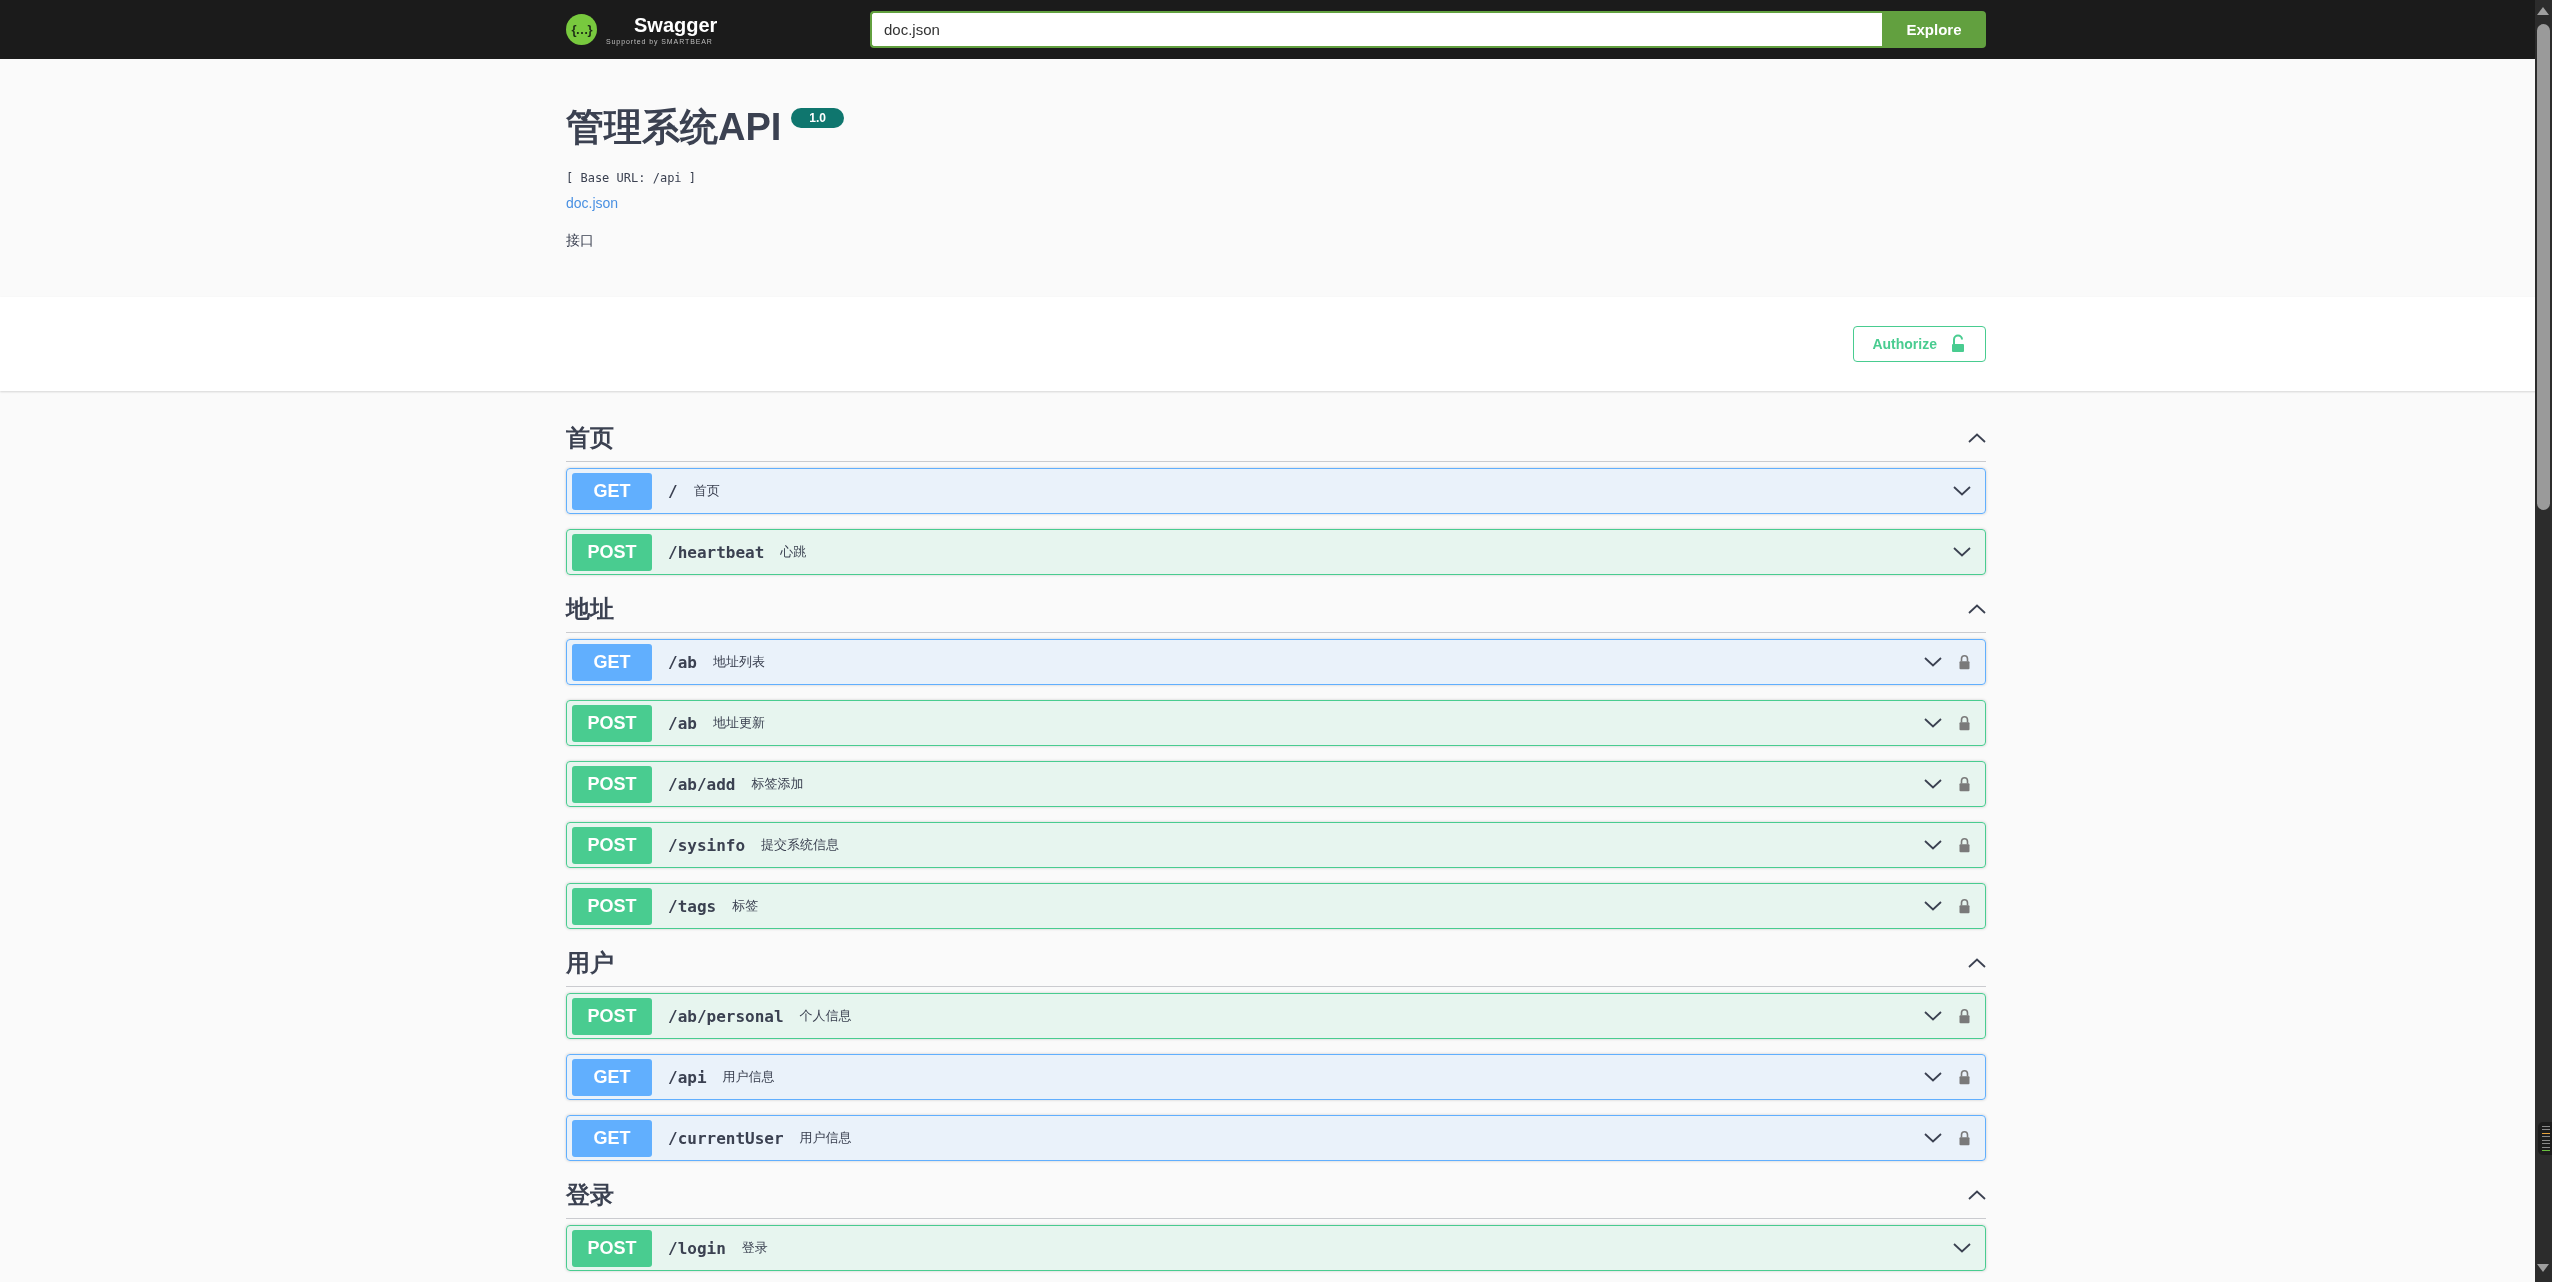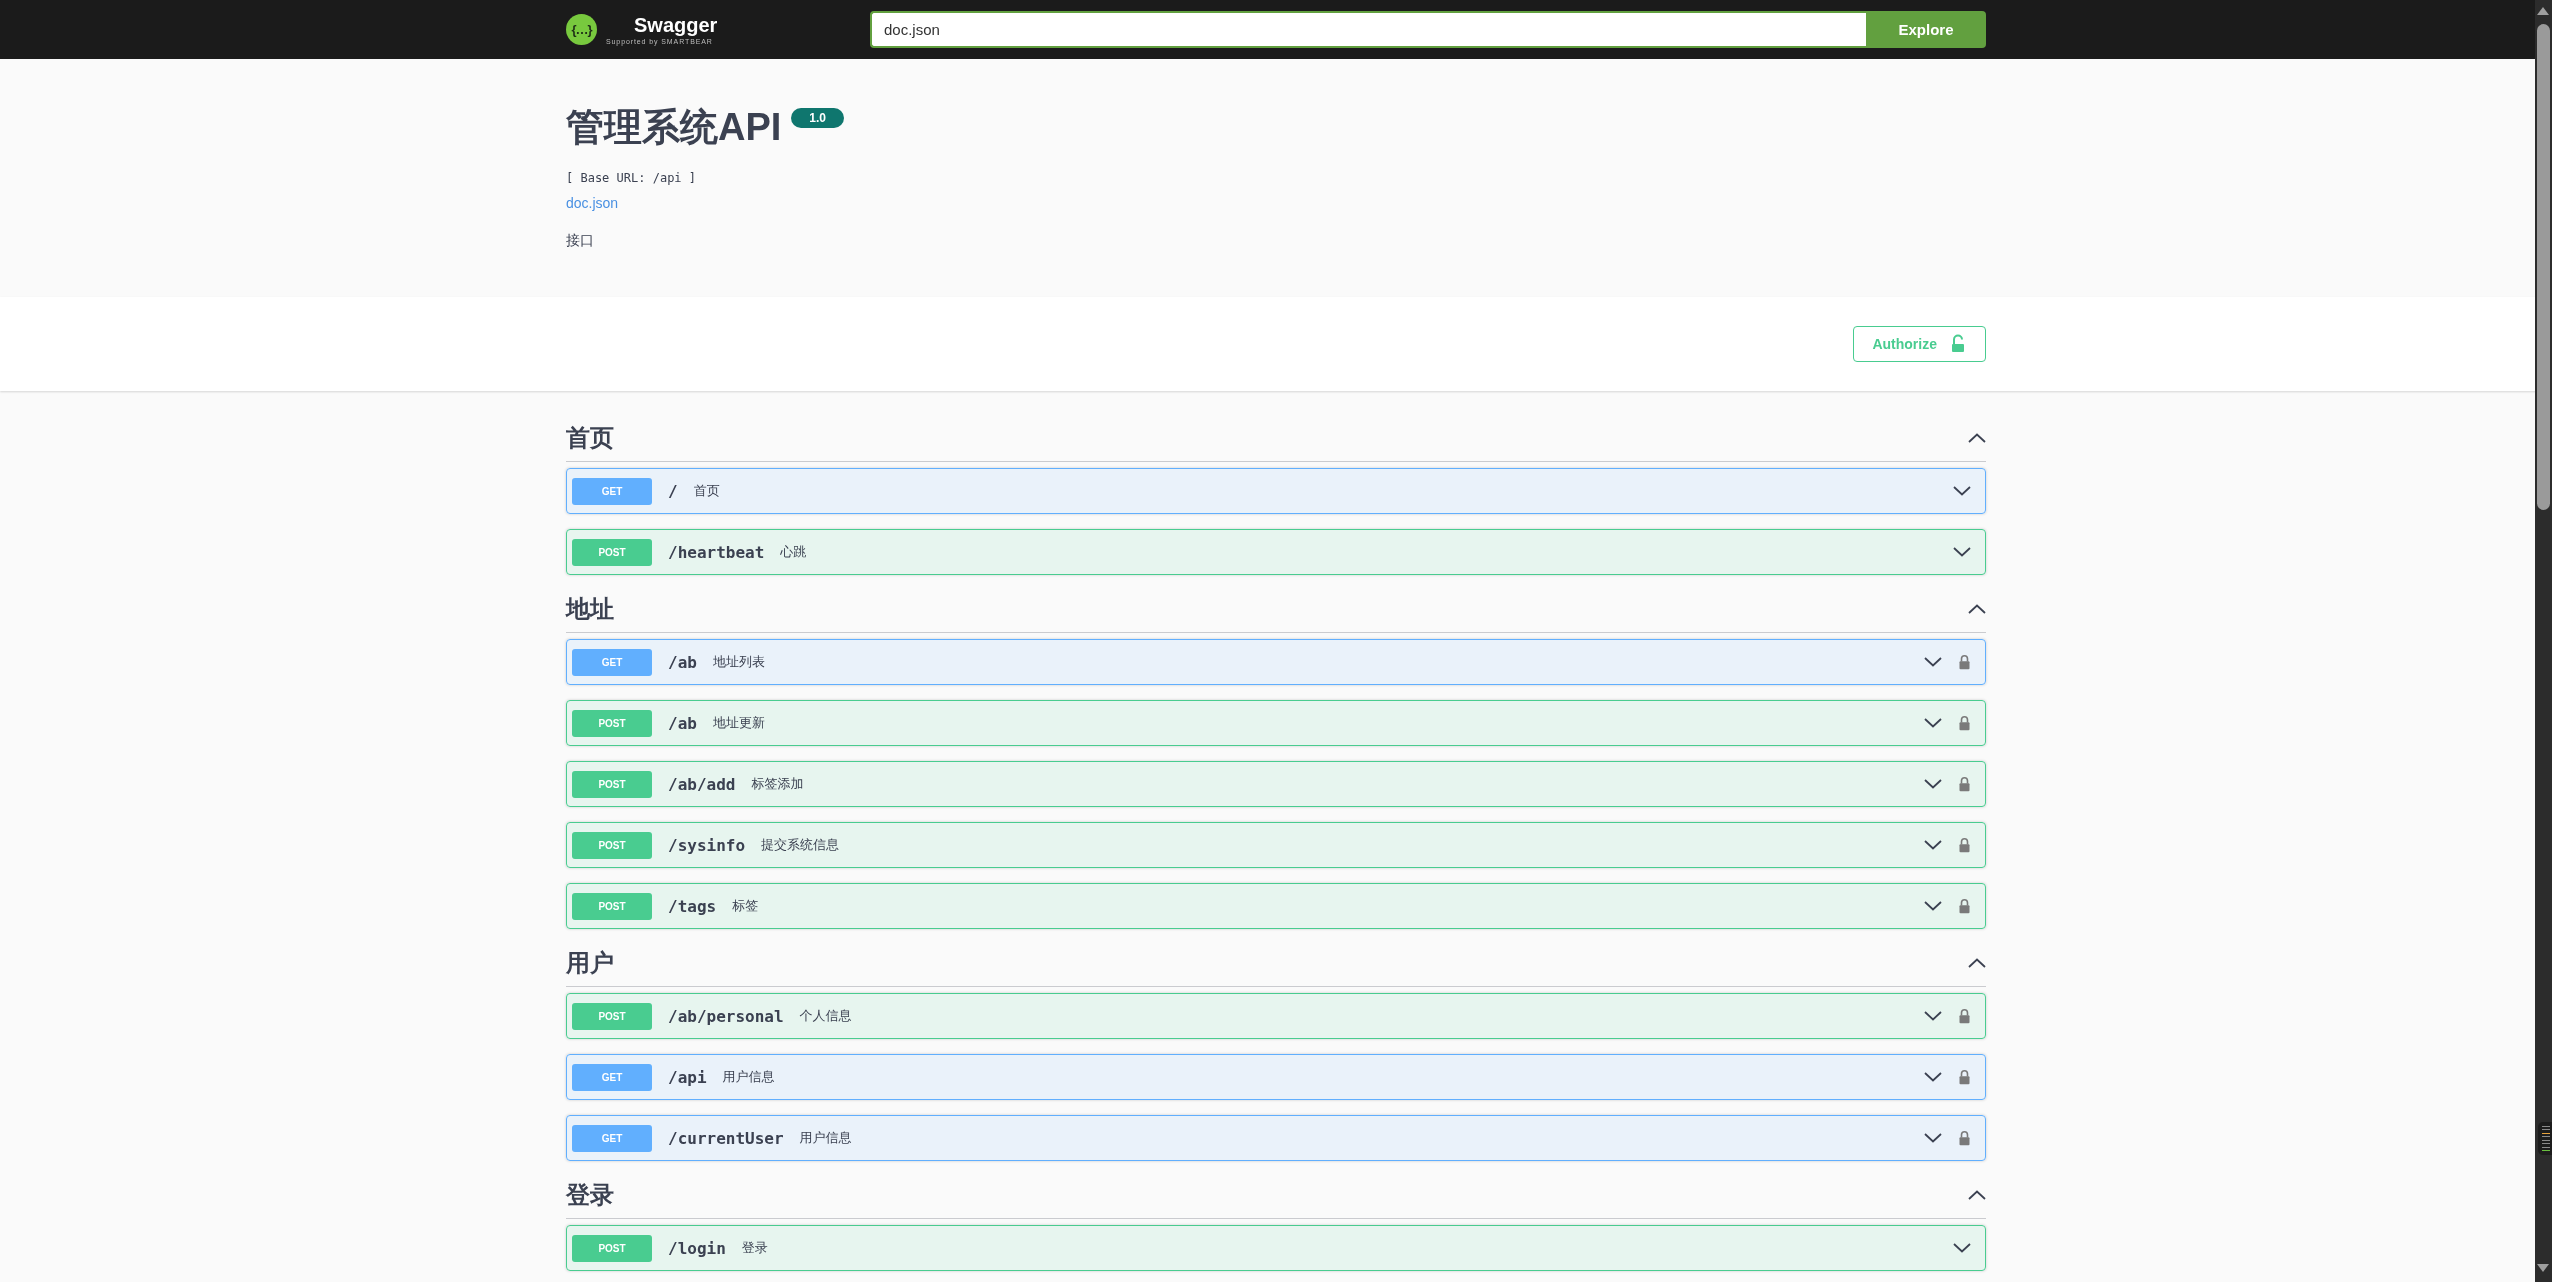--- a/index.html
+++ b/index.html
@@ -25,21 +25,21 @@
   .brand-text { display:flex; flex-direction:column; line-height:1; }
   .brand-name { color:#ffffff; font-size:20px; font-weight:600;margin-left:28px; }
   .brand-sub { color:#bdbdbd; font-size:7px; letter-spacing:.9px; margin-top:3px; }
   .explore-form { margin-left:auto; display:flex; width:1116px; height:37px; }
   .spec-input {
     flex:1; border:2px solid #62a03f; border-right:none; border-radius:4px 0 0 4px;
     padding:0 12px; font-size:15px; color:#333; background:#fff; outline:none;
     font-family:"Liberation Sans",sans-serif;
   }
   .explore-btn {
-    width:120px; background:#62a03f; border:none; color:#fff; font-weight:700;
+    width:104px; background:#62a03f; border:none; color:#fff; font-weight:700;
     font-size:15px; border-radius:0 4px 4px 0; cursor:pointer;
     font-family:"Liberation Sans",sans-serif;
   }
 
   
   .info-section { background:#fafafa; padding:44px 0 47px; }
   .api-title { font-size:38px; font-weight:700; line-height:48px; display:flex; align-items:flex-start; gap:10px; }
   .version-badge {
     background:#0f766e; color:#fff; font-size:12px; font-weight:700;
     border-radius:45px; padding:4px 18px; line-height:1; margin-top:5px;
@@ -68,21 +68,21 @@
   .header-chevron { margin-left:auto; display:flex; align-items:center; }
   .opblock {
     display:flex; align-items:center; height:46px; border:1px solid;
     border-radius:4px; box-shadow:0 0 3px rgba(0,0,0,.19);
     margin-bottom:15px; padding:0 14px 0 5px; cursor:pointer;
   }
   .opblock.get  { border-color:#61affe; background:rgba(97,175,254,.1); }
   .opblock.post { border-color:#49cc90; background:rgba(73,204,144,.1); }
   .method-badge {
     min-width:80px; text-align:center; padding:8px 0; border-radius:3px;
-    color:#fff; font-weight:700; font-size:10px;
+    color:#fff; font-weight:700; font-size:18px;
   }
   .opblock.get  .method-badge { background:#61affe; }
   .opblock.post .method-badge { background:#49cc90; }
   .path { margin-left:16px; font-family:"DejaVu Sans Mono","Liberation Mono",monospace; font-weight:700; font-size:16px; color:#3b4151; }
   .summary { margin-left:16px; font-size:13px; color:#3b4151; }
   .row-right { margin-left:auto; display:flex; align-items:center; gap:16px; }
   .icon-wrap { display:flex; align-items:center; }
 
   
   .scroll-track { position:absolute; top:0; right:0; width:17px; height:1282px; background:#2c2c2c; z-index:40; }

